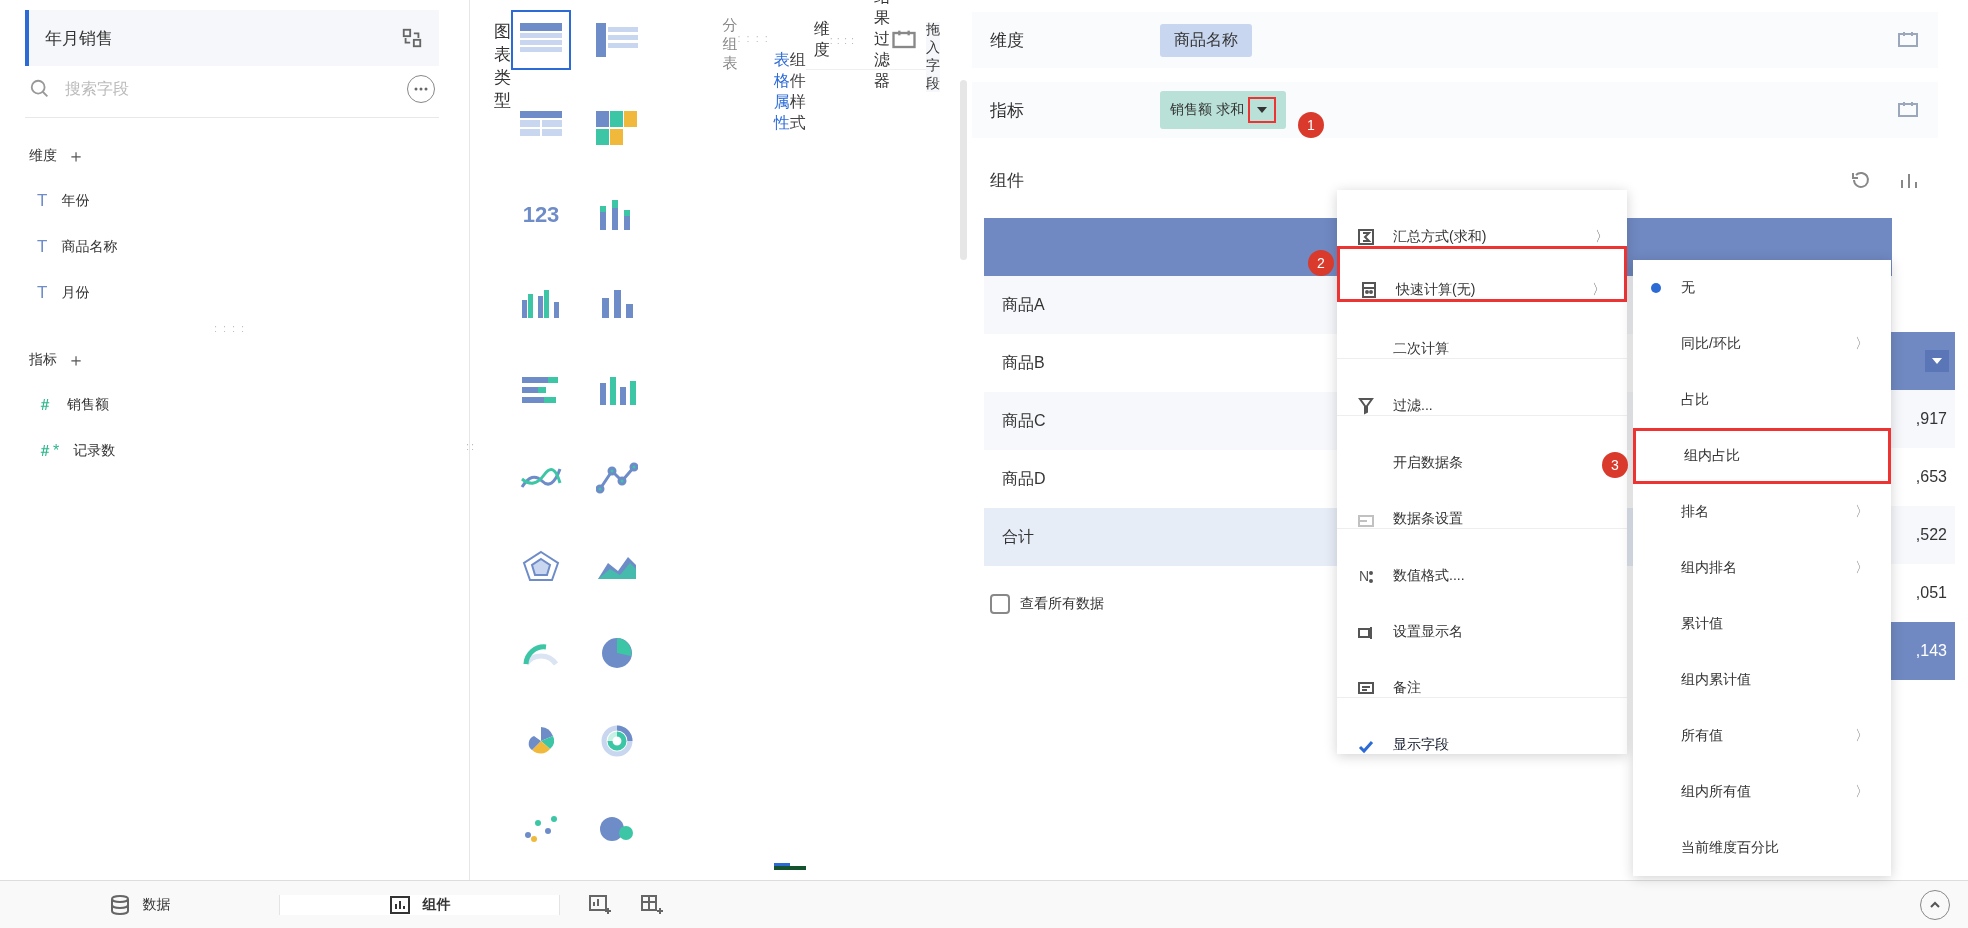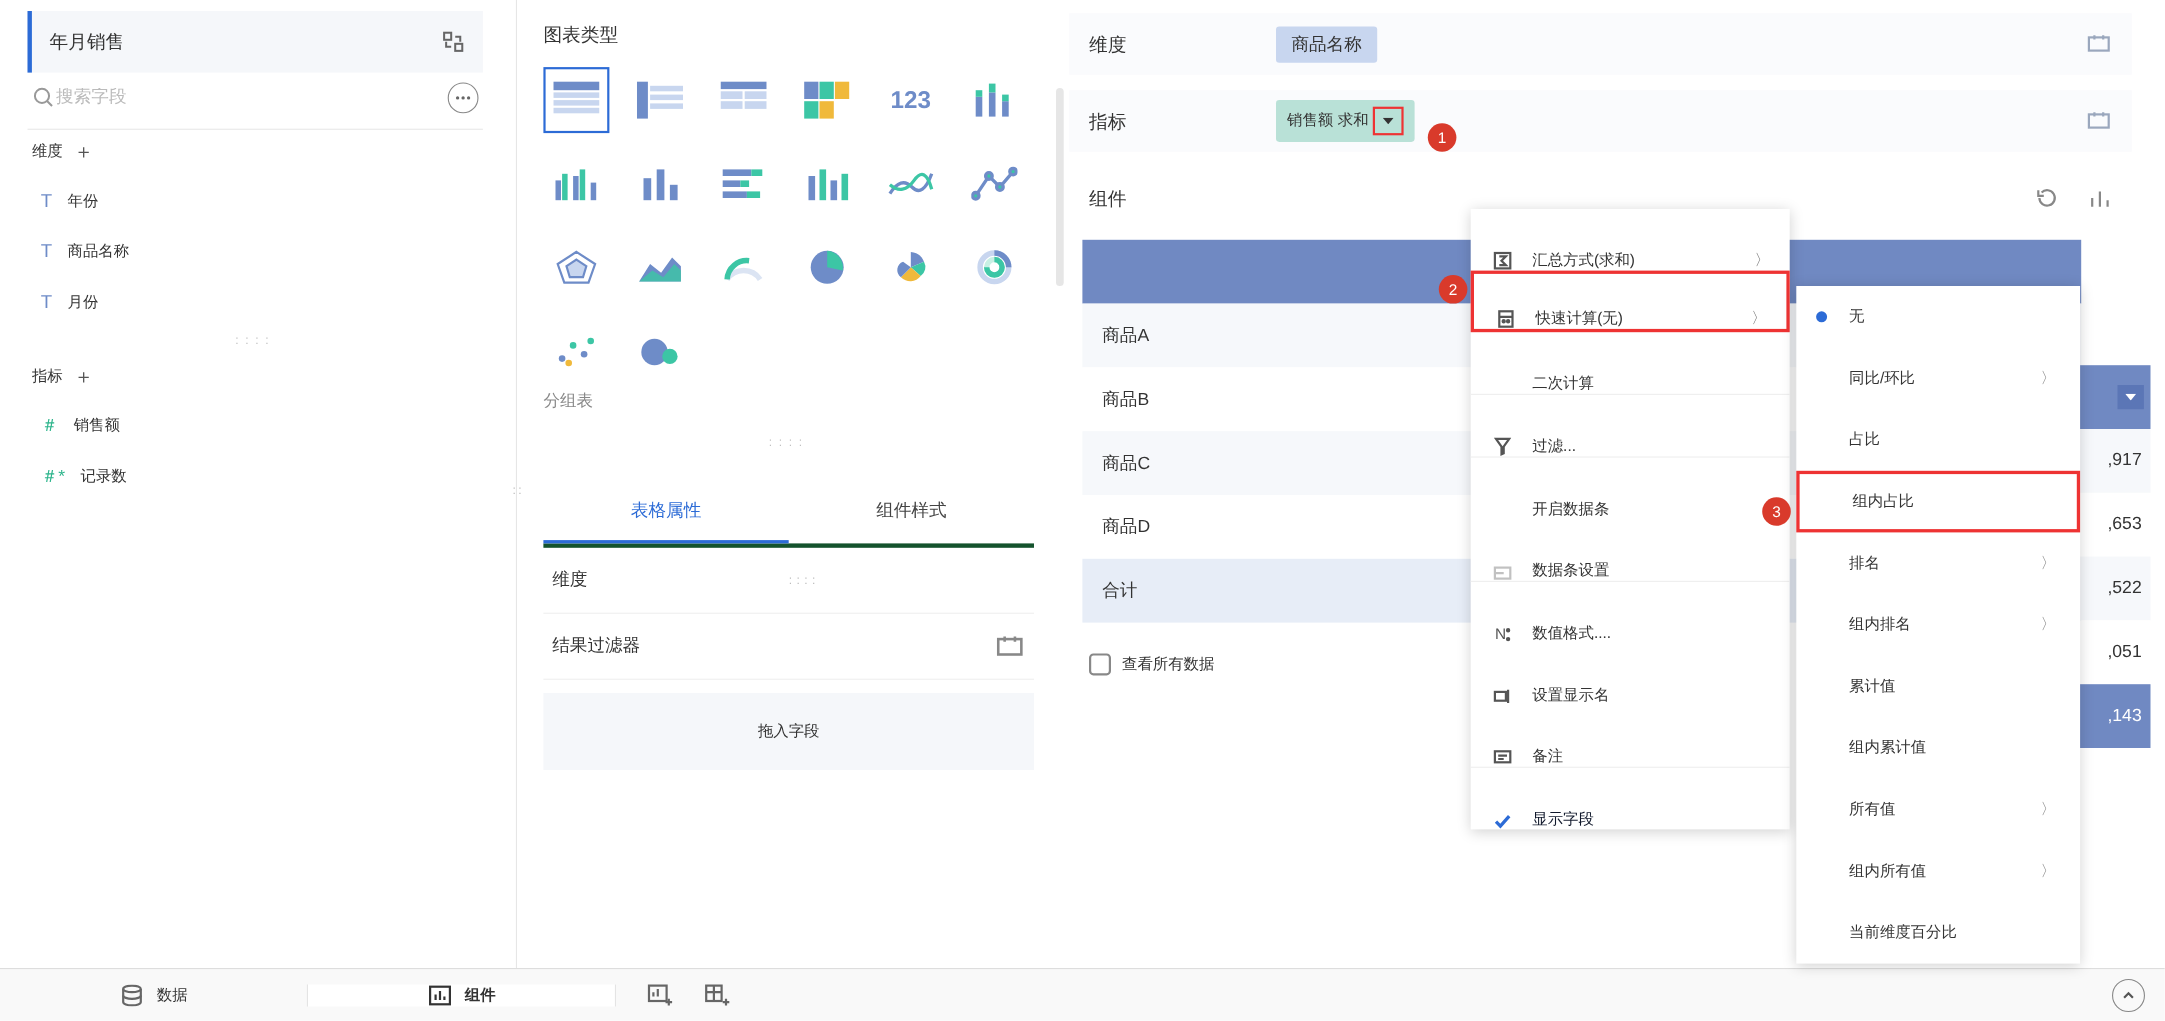--- a/index.html
+++ b/index.html
@@ -3,34 +3,34 @@
 <meta charset="utf-8">
 <style>
 *{box-sizing:border-box;margin:0;padding:0;font-family:-apple-system,"Segoe UI","Microsoft Yahei",sans-serif;color:#333;font-size:14px}
 body{background:#fff;width:1968px;height:928px;overflow:hidden;position:relative}
 .app{display:flex;width:100%;height:calc(100% - 48px);position:relative}
 
 
 .left{width:470px;border-right:1px solid #e6e6e6;display:flex;flex-direction:column;padding:10px 30px 10px 25px;position:relative}
 .dataset-row{display:flex;align-items:center;border-left:4px solid #2c6bd6;height:56px;padding:0 16px;background:#f5f7fa;margin-bottom:12px}
 .dataset-row span{flex:1;font-size:17px;color:#333}
-.search-row{display:flex;align-items:center;height:40px;padding:0 4px 18px 4px;border-bottom:1px solid #e8e8e8;}
+.search-row{display:flex;align-items:center;height:40px;gap:14px;padding:0 4px 18px 4px;border-bottom:1px solid #e8e8e8;margin-bottom:18px}
 .search-row input{flex:1;border:none;outline:none;font-size:16px;color:#333}
 .search-row input::placeholder{color:#bbb}
 .more-btn{width:28px;height:28px;border:1.5px solid #888;border-radius:50%;display:flex;align-items:center;justify-content:center;cursor:pointer}
 .sec-hdr{display:flex;align-items:center;gap:10px;margin:8px 0 10px 4px;font-size:16px}
 .sec-hdr .plus{font-size:18px;color:#555;cursor:pointer}
 .field{display:flex;align-items:center;gap:14px;height:46px;padding-left:12px;cursor:pointer}
 .field .t-icon{color:#6e8cc8;font-size:17px}
 .field .h-icon{color:#2db58c;font-size:16px}
 .field .h-icon.star{color:#2db58c}
 .drag-hint{text-align:center;color:#c0c0c0;letter-spacing:6px;font-size:11px;padding:6px 0}
 
 
-.mid{width:490px;display:flex;flex-direction:column;padding:10px 20px 10px 24px;position:relative}
+.mid{width:490px;display:flex;padding:10px 20px 10px 24px;position:relative}
 .mid-title{font-size:17px;margin:10px 0 18px 0}
 .chart-grid{display:flex;flex-wrap:wrap;gap:16px}
 .chart-cell{width:60px;height:60px;display:flex;align-items:center;justify-content:center;cursor:pointer}
 .chart-cell.selected{border:2.5px solid #2c6bd6}
 .ci{width:42px;height:34px;position:relative}
 .sel-label{color:#888;margin-top:6px;font-size:15px}
 
 .prop-tabs{display:flex;border-bottom:4px solid #14532d;margin-top:24px}
 .prop-tab{flex:1;text-align:center;padding:16px 0;font-size:16px;cursor:pointer;color:#444}
 .prop-tab.active{color:#2c6bd6;border-bottom:3px solid #2c6bd6}

